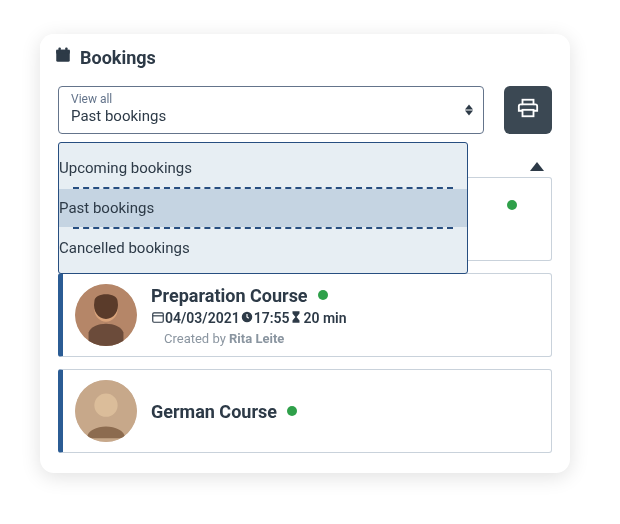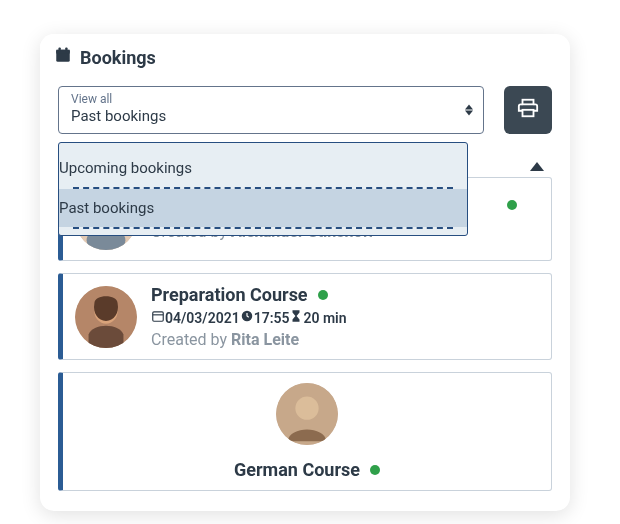--- a/index.html
+++ b/index.html
@@ -158,23 +158,24 @@
   .booking-meta {
     display: flex;
     align-items: center;
     font-size: 14px;
     font-weight: 600;
     color: #2d3a47;
     margin-top: 4px;
   }
   .booking-meta svg { width: 14px; height: 14px; flex-shrink: 0; }
   .booking-created {
-    font-size: 16px;
+    font-size: 13px;
     color: #8a95a0;
     margin-top: 4px;
+    margin-left: 13px;
   }
   .booking-created .author { font-weight: 700; color: #8a95a0; }
   .first-booking {
     margin-top: -4px;
   }
   .first-booking .booking-title-row { visibility: hidden; height: 0; overflow: hidden; }
   .first-booking .status-dot-floating {
     position: absolute;
     right: 34px;
     margin-top: -28px;
@@ -211,20 +212,21 @@
             <span class="up"></span>
               <span class="down"></span>
           </div>
         </div>
 
         <div class="dropdown">
           <div class="dropdown-item">Upcoming bookings</div>
           <hr class="dropdown-sep">
           <div class="dropdown-item hover">Past bookings</div>
           <hr class="dropdown-sep">
+          <div class="dropdown-item">Cancelled bookings</div>
         </div>
       </div>
 
       <div class="print-btn">
         <span>
           <svg viewBox="0 0 24 24" fill="none" stroke="#fff" stroke-width="2">
               <rect x="6" y="3" width="12" height="5"></rect>
               <path d="M6 8H4a2 2 0 0 0-2 2v5h4"></path>
               <path d="M18 8h2a2 2 0 0 1 2 2v5h-4"></path>
               <rect x="6" y="14" width="12" height="7"></rect>
@@ -304,21 +306,21 @@
               </svg></span>
           <span>20 min</span>
         </div>
         <div class="booking-created">
           <span>Created by</span>
           <span class="author">Rita Leite</span>
         </div>
       </div>
     </div>
 
-    <div class="booking" style="margin-bottom:0;flex-direction:column;">
+    <div class="booking" style="margin-bottom:0;">
       <div class="avatar">
         <svg viewBox="0 0 64 64">
             <circle cx="32" cy="32" r="32" fill="#c7a88a"></circle>
             <circle cx="32" cy="26" r="12" fill="#dbbd9a"></circle>
             <path d="M12 60c2-16 38-16 40 0H12z" fill="#8c6b4f"></path>
           </svg>
       </div>
       <div class="booking-body">
         <div class="booking-title-row">
           <span class="booking-title">German Course</span>

